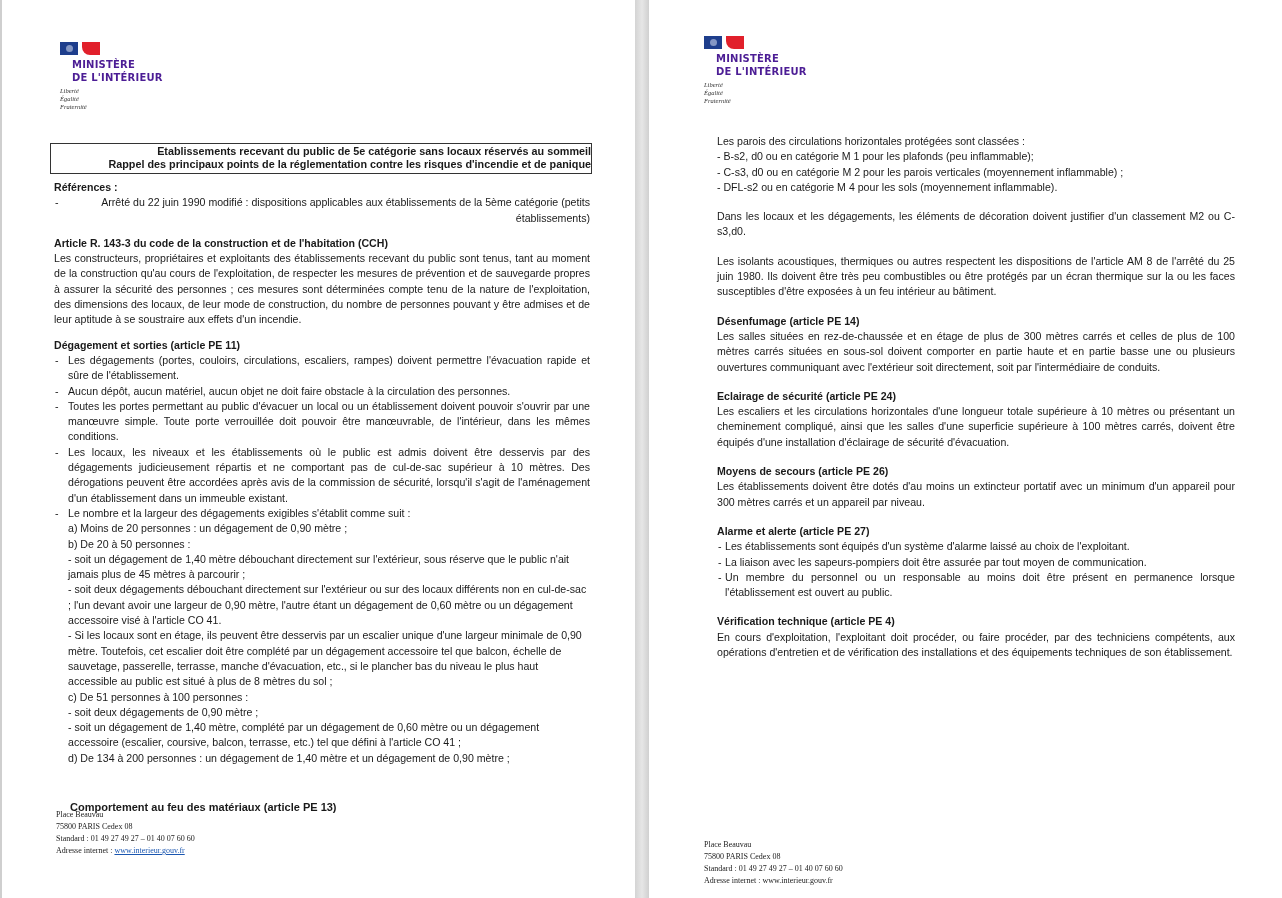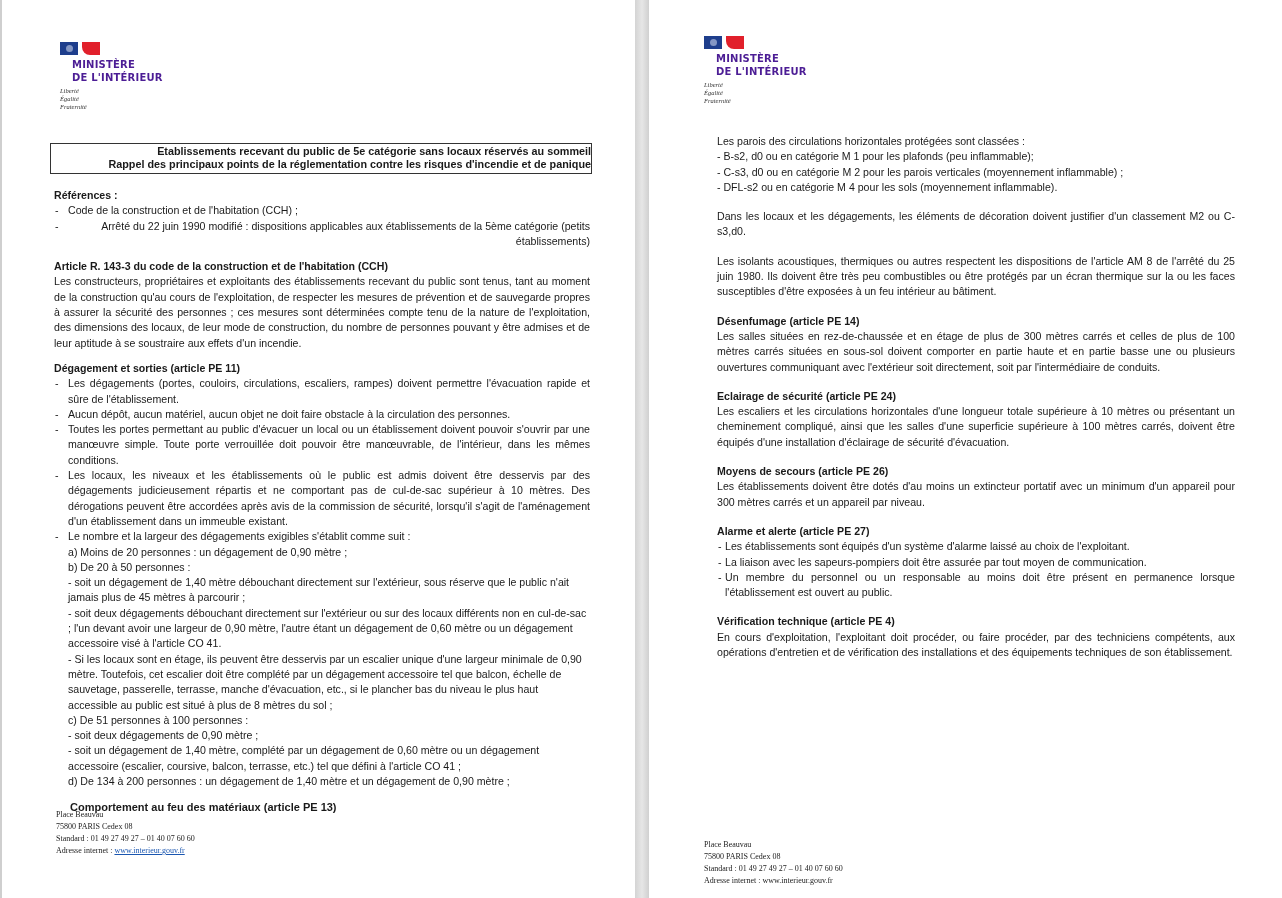--- a/index.html
+++ b/index.html
@@ -55,23 +55,22 @@
       <div>Égalité</div>
       <div>Fraternité</div>
     </div>
   </div>
 
   <div class="title-box">
     <div>Etablissements recevant du public de 5e catégorie sans locaux réservés au sommeil</div>
     <div>Rappel des principaux points de la réglementation contre les risques d'incendie et de panique</div>
   </div>
 
-  <div class="text" style="left:52px; top:188px; width:536px;">
+  <div class="text" style="left:52px; top:180px; width:536px;">
     <div class="h">Références :</div>
-    <div class="bul">Code de la construction et de l'habitation (CCH) ;</div>
     <div class="bul" style="text-align:right;">Arrêté du 22 juin 1990 modifié : dispositions applicables aux établissements de la 5ème catégorie (petits établissements)</div>
     <div class="gap"></div>
 
     <div class="h">Article R. 143-3 du code de la construction et de l'habitation (CCH)</div>
     <div class="just">Les constructeurs, propriétaires et exploitants des établissements recevant du public sont tenus, tant au moment de la construction qu'au cours de l'exploitation, de respecter les mesures de prévention et de sauvegarde propres à assurer la sécurité des personnes ; ces mesures sont déterminées compte tenu de la nature de l'exploitation, des dimensions des locaux, de leur mode de construction, du nombre de personnes pouvant y être admises et de leur aptitude à se soustraire aux effets d'un incendie.</div>
     <div class="gap"></div>
 
     <div class="h">Dégagement et sorties (article PE 11)</div>
     <div class="bul">Les dégagements (portes, couloirs, circulations, escaliers, rampes) doivent permettre l'évacuation rapide et sûre de l'établissement.</div>
     <div class="bul">Aucun dépôt, aucun matériel, aucun objet ne doit faire obstacle à la circulation des personnes.</div>

